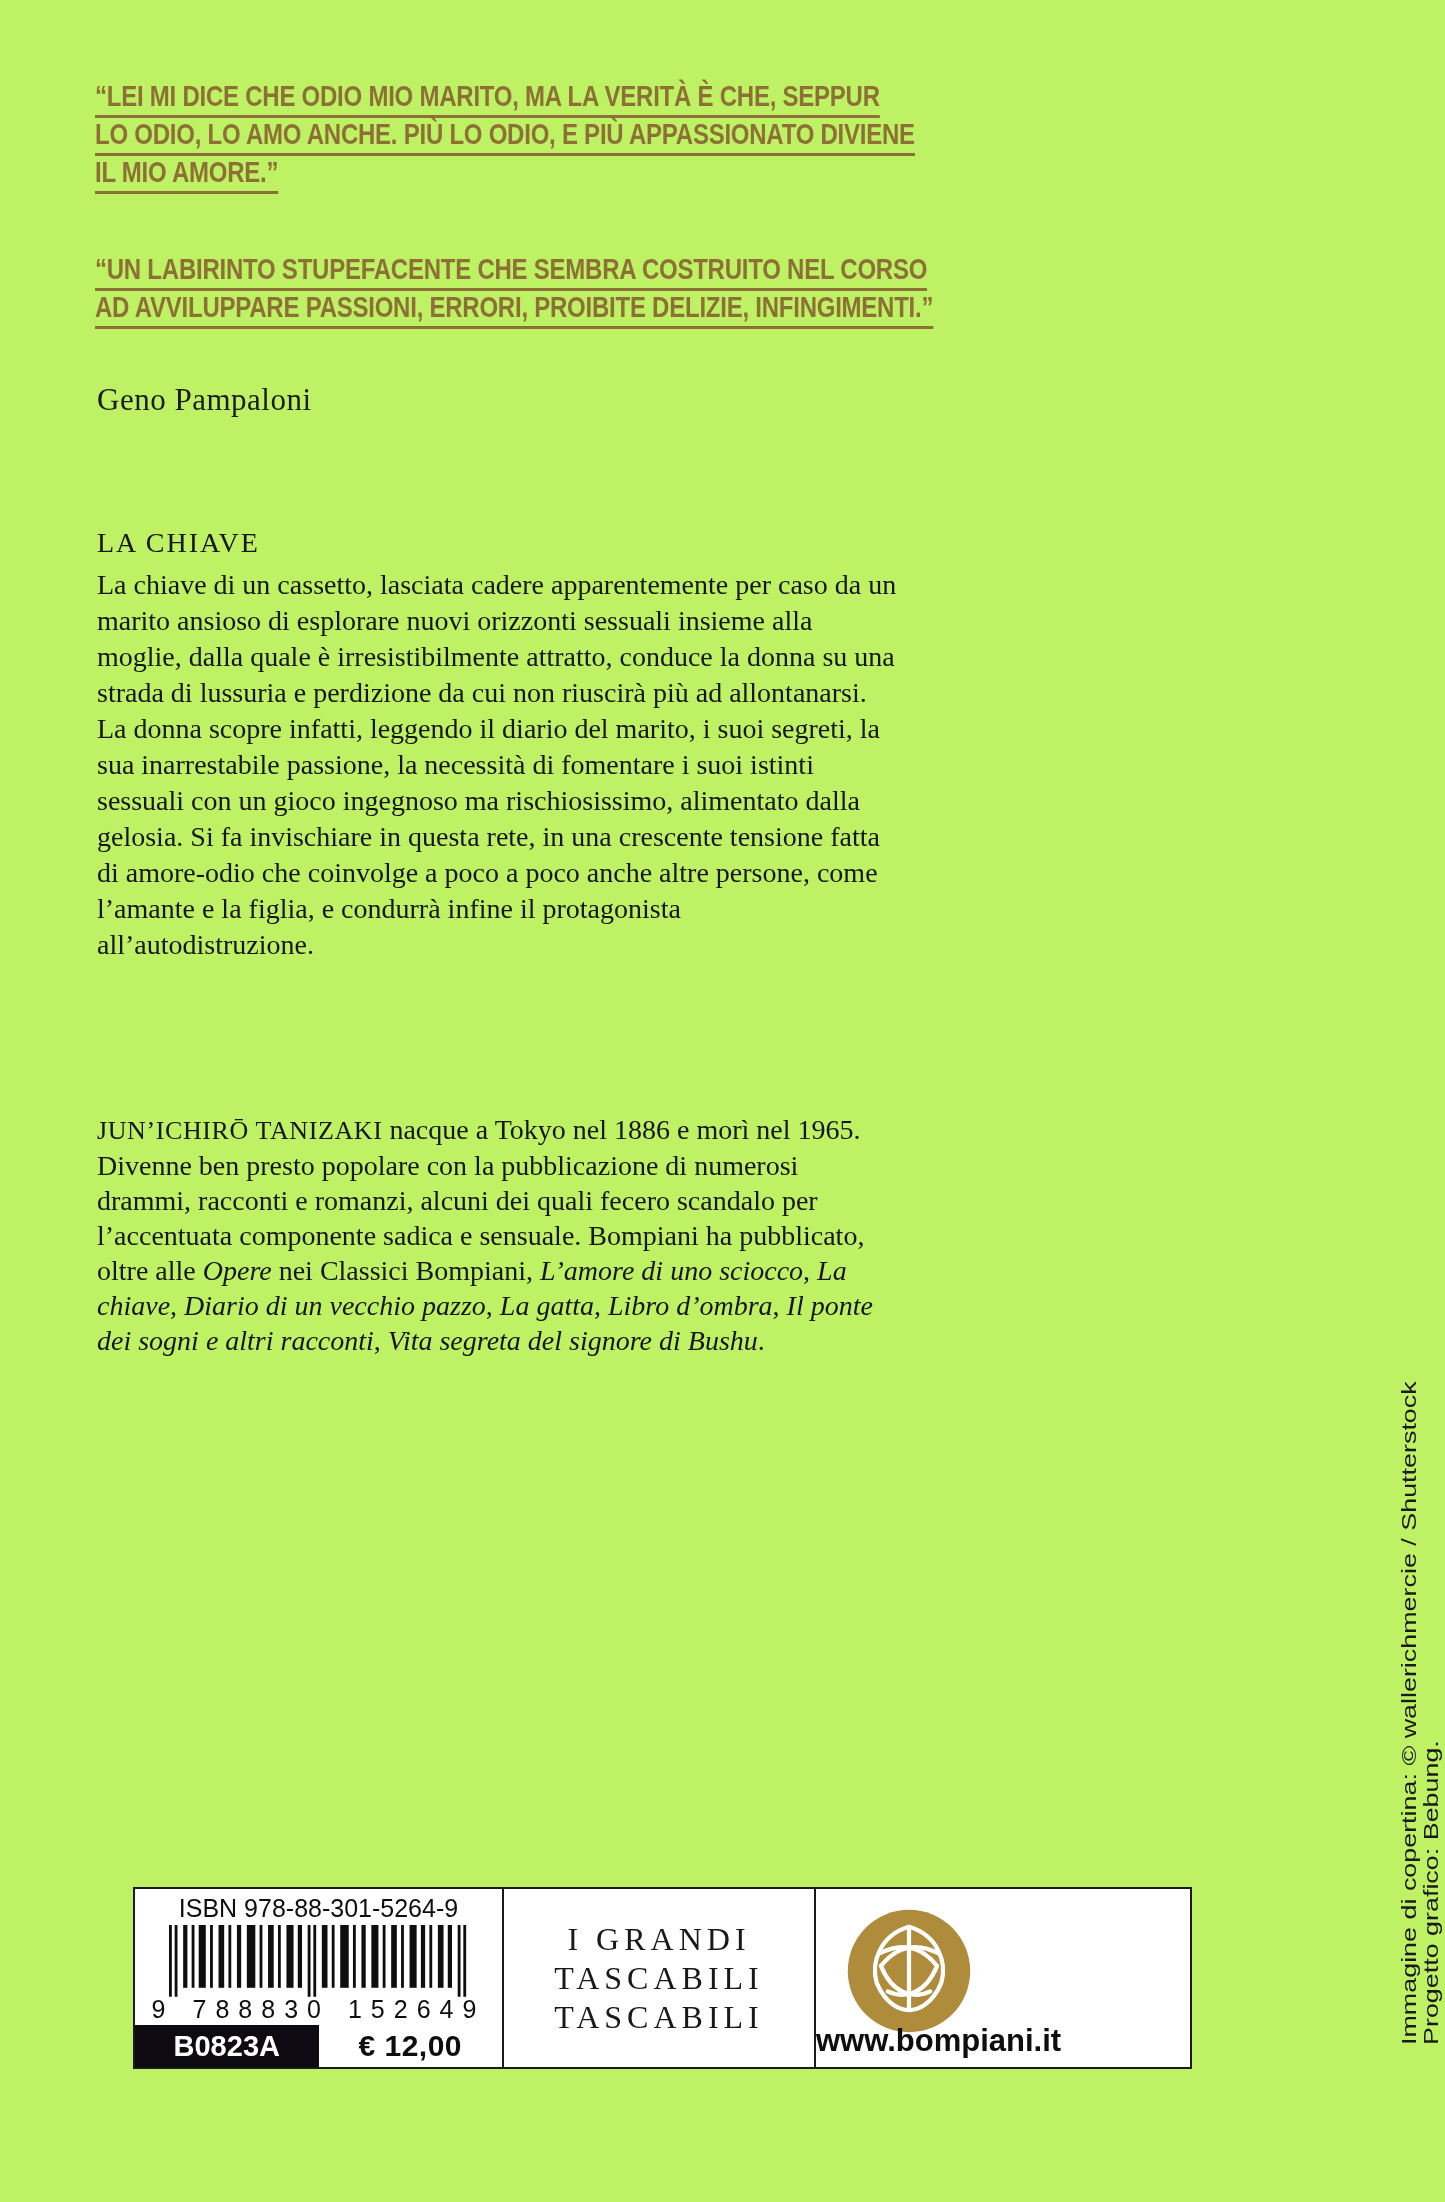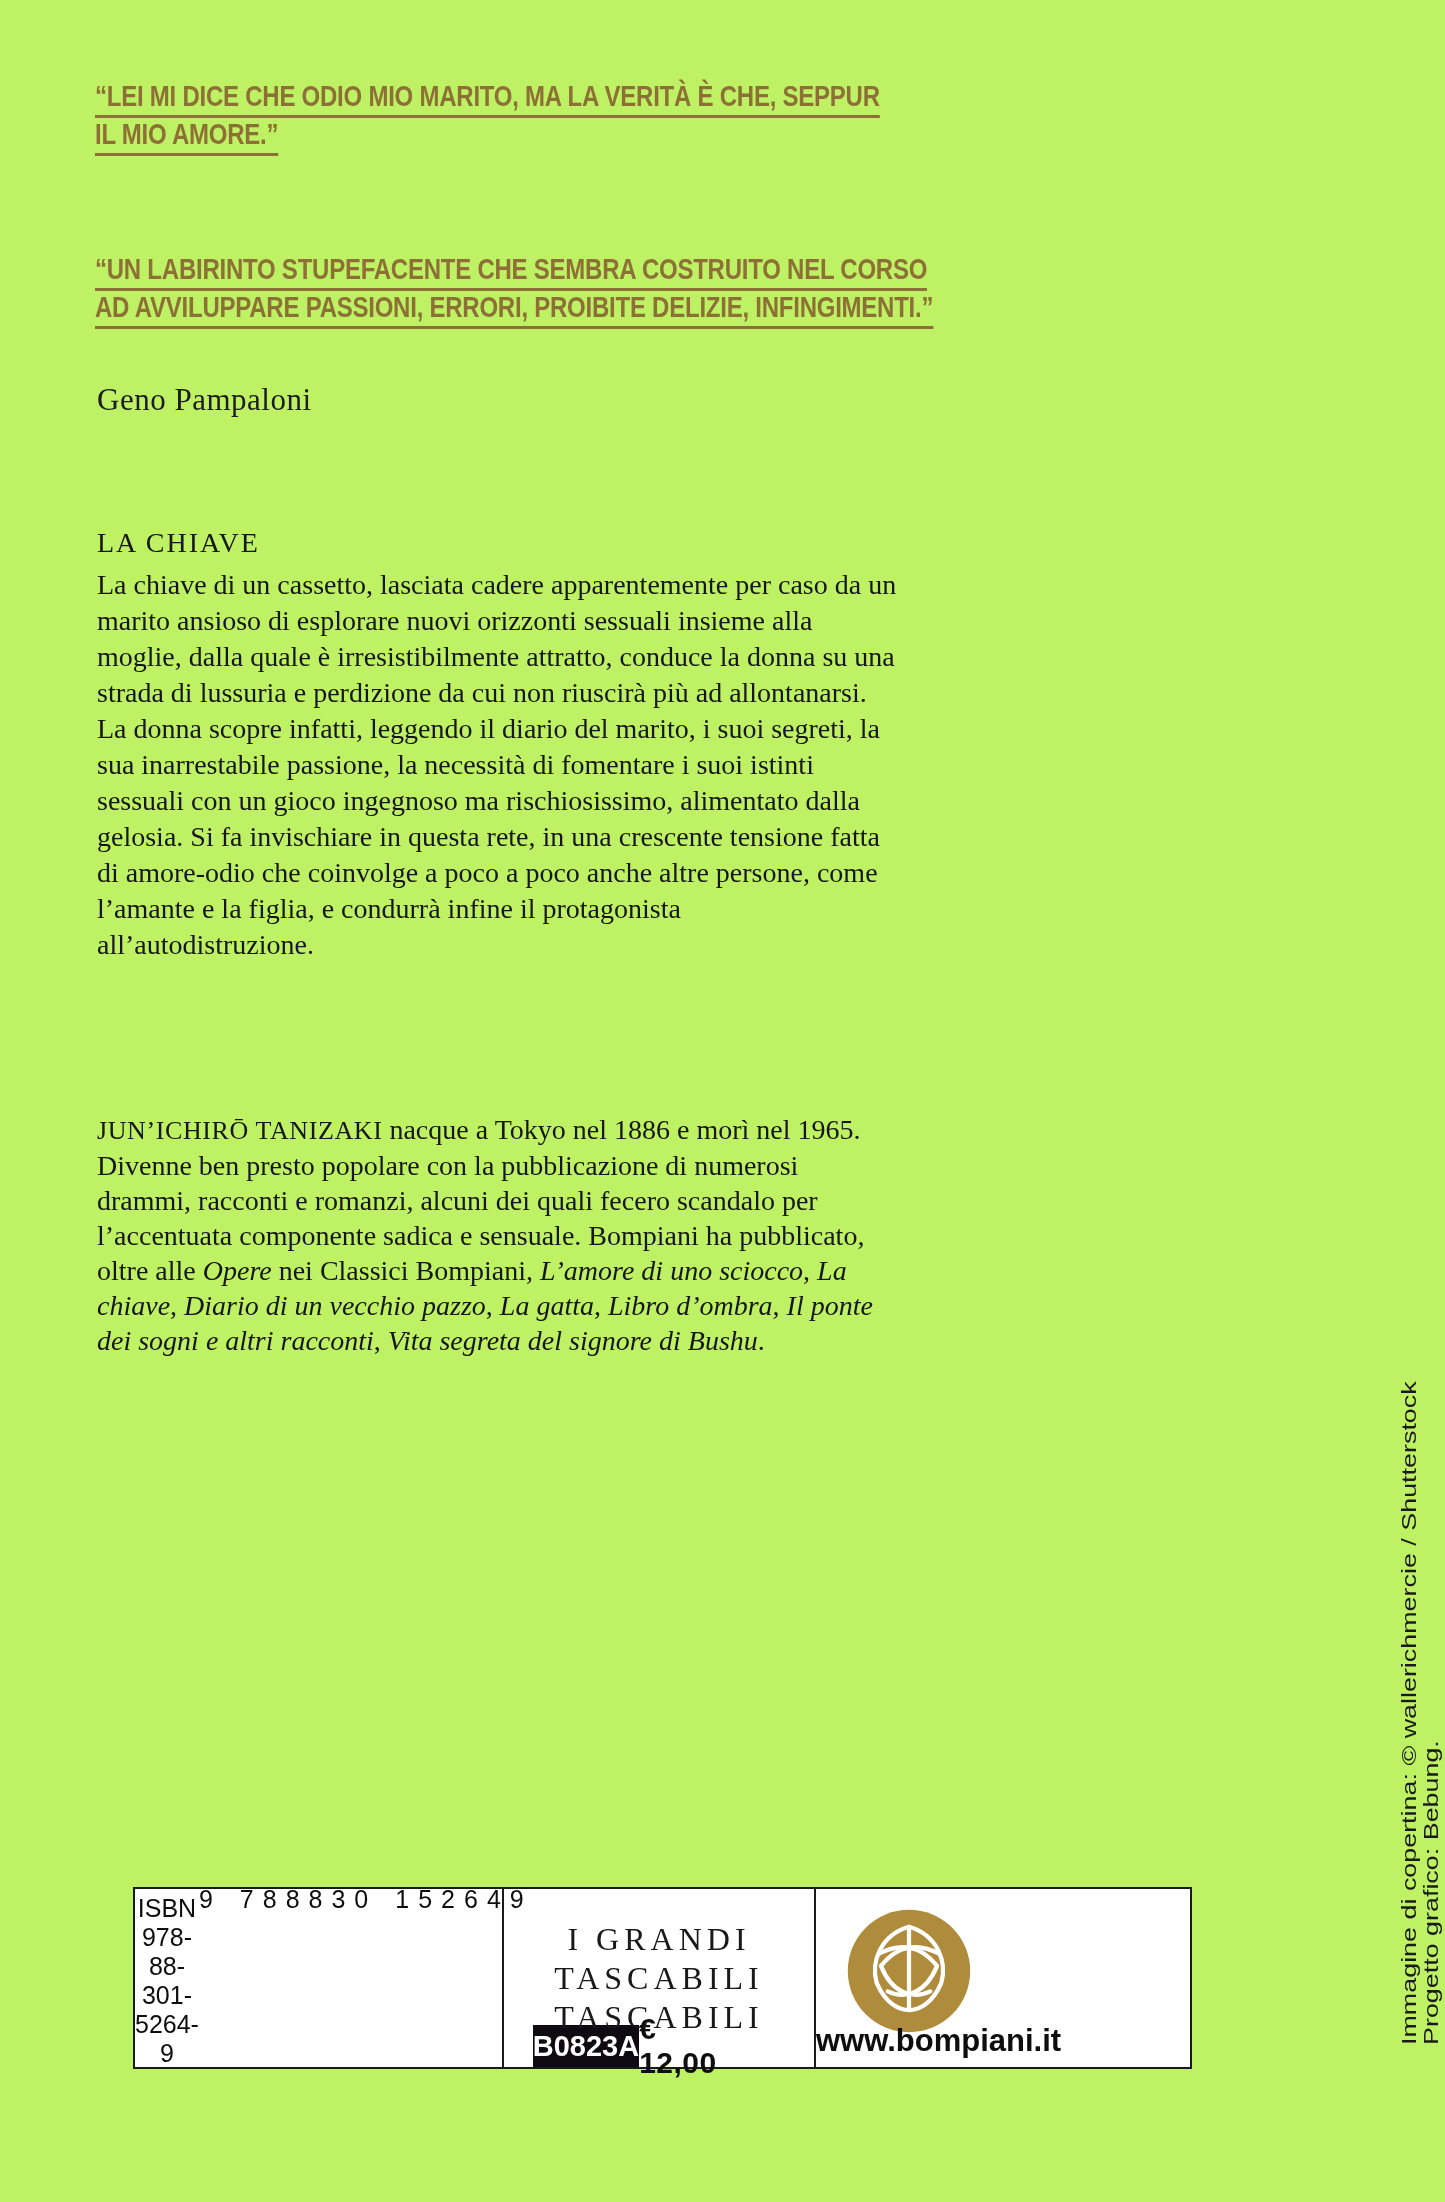--- a/index.html
+++ b/index.html
@@ -56,21 +56,21 @@
   .bio .it{font-style:italic;}
 
   
   .footer{
     position:absolute;left:133px;top:1887px;width:1059px;height:182px;
     display:flex;background:#ffffff;
     border:2px solid #1a1a1a;
     box-sizing:border-box;
   }
   .footer .cell{box-sizing:border-box;height:100%;}
-  .cell-barcode{width:367px;display:flex;flex-direction:row;}
+  .cell-barcode{width:367px;display:flex;flex-direction:column;justify-content:flex-end;}
   .cell-series{width:312px;border-left:2px solid #1a1a1a;display:flex;align-items:center;justify-content:center;}
   .cell-logo{width:188px;border-left:2px solid #1a1a1a;position:relative;display:flex;flex-direction:column;align-items:center;}
 
   .isbn-label{
     font-family:"Liberation Sans", sans-serif;
     font-size:25px;text-align:center;padding-top:5px;color:#0e0e0e;
   }
   .bars{display:block;margin:2px auto 0 auto;width:300px;height:74px;}
   .barcode-digits{
     font-family:"Liberation Sans", sans-serif;
@@ -115,20 +115,21 @@
     white-space:nowrap;
   }
 </style>
 </head>
 <body>
 
 <div class="page">
 
   <div class="quote" id="quote1">
     <div class="row"><span class="quote-line">“LEI MI DICE CHE ODIO MIO MARITO, MA LA VERITÀ È CHE, SEPPUR</span></div>
+    <div class="row"><span class="quote-line">LO ODIO, LO AMO ANCHE. PIÙ LO ODIO, E PIÙ APPASSIONATO DIVIENE</span></div>
     <div class="row"><span class="quote-line">IL MIO AMORE.”</span></div>
   </div>
 
   <div class="quote" id="quote2">
     <div class="row"><span class="quote-line">“UN LABIRINTO STUPEFACENTE CHE SEMBRA COSTRUITO NEL CORSO</span></div>
     <div class="row"><span class="quote-line">AD AVVILUPPARE PASSIONI, ERRORI, PROIBITE DELIZIE, INFINGIMENTI.”</span></div>
   </div>
 
   <div class="attribution">Geno Pampaloni</div>
 

